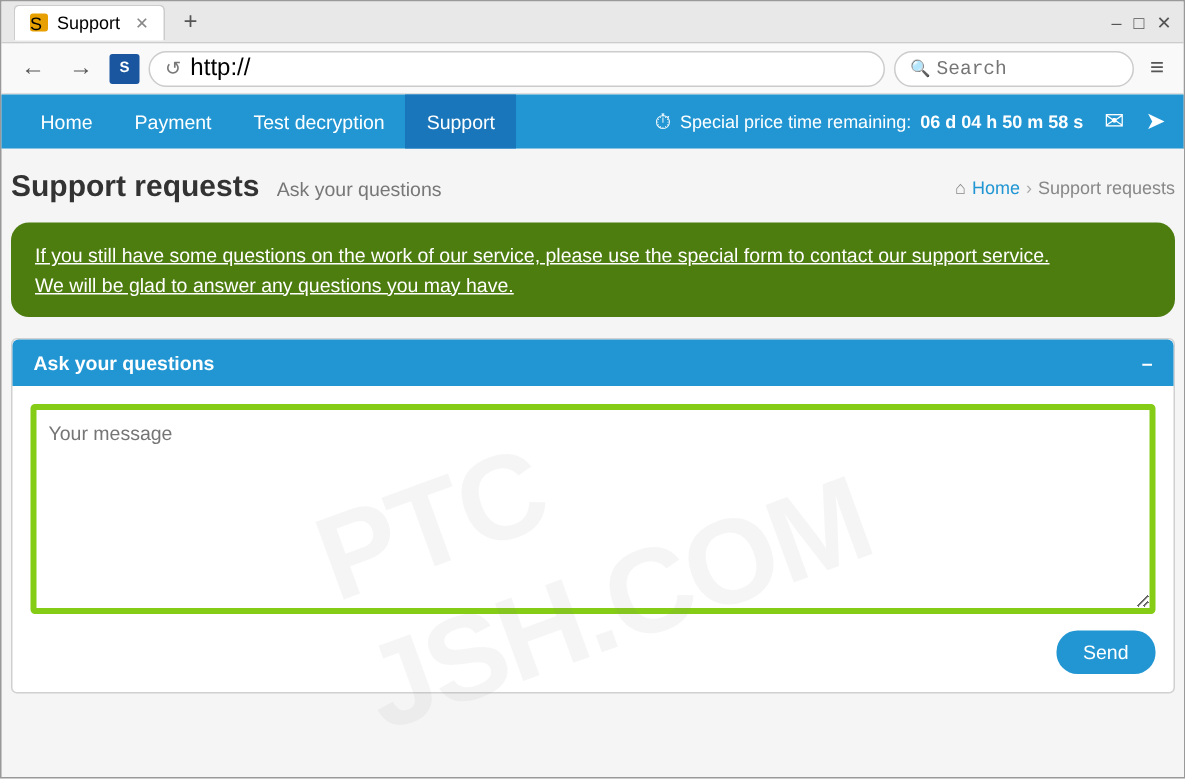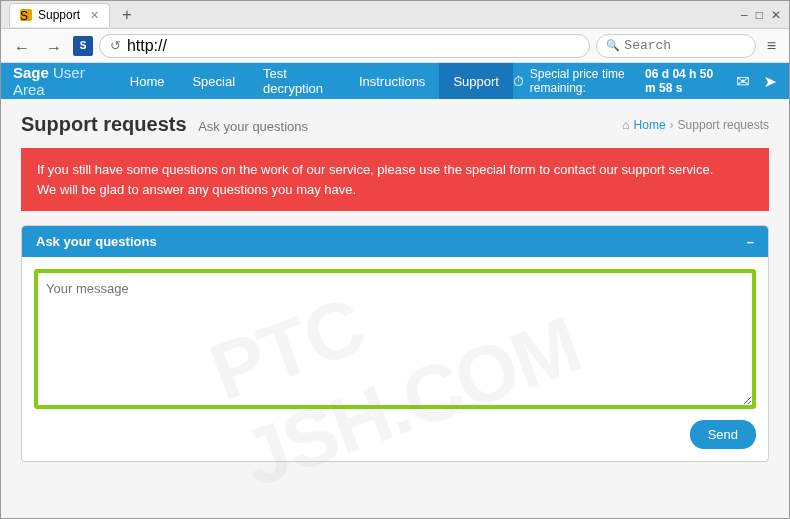--- a/index.html
+++ b/index.html
@@ -32,30 +32,30 @@
     .site-brand { color: white; font-size: 15px; font-weight: bold; margin-right: 20px; }
     .site-brand span { color: #90d4f7; font-weight: normal; }
     .nav-item { color: white; padding: 8px 14px; font-size: 13px; cursor: pointer; text-decoration: none; display: inline-block; height: 36px; display: flex; align-items: center; }
     .nav-item.active { background: #1976ba; }
     .nav-timer { margin-left: auto; color: white; font-size: 12px; display: flex; align-items: center; gap: 6px; }
     .timer-icon { font-size: 14px; }
     .timer-value { font-weight: bold; color: #fff; }
     .nav-mail-icon, .nav-arrow-icon { color: white; font-size: 16px; cursor: pointer; margin-left: 8px; }
 
     
-    .page-content { background: #f5f5f5; flex: 1; overflow-y: auto; padding: 14px 20px; }
+    .page-content { background: #f5f5f5; flex: 1; overflow-y: auto; padding: 14px 6px; }
 
     .page-header { display: flex; align-items: center; justify-content: space-between; margin-bottom: 12px; }
     .page-title { font-size: 20px; font-weight: bold; color: #333; }
     .page-subtitle { font-size: 13px; color: #777; margin-left: 8px; font-weight: normal; }
     .breadcrumb { font-size: 12px; color: #888; display: flex; align-items: center; gap: 4px; }
     .breadcrumb a { color: #2196d3; text-decoration: none; }
     .breadcrumb-sep { color: #aaa; }
 
-    .info-box { background: #ef4444; border-radius: 0; padding: 12px 16px; margin-bottom: 14px; color: white; font-size: 13px; line-height: 1.5; }
+    .info-box { background: #4d7c0f; border-radius: 12px; padding: 12px 16px; margin-bottom: 14px; color: white; font-size: 13px; line-height: 1.5; text-decoration: underline; }
 
     .ask-section { border: 1px solid #d0d0d0; border-radius: 4px; background: white; }
     .ask-section-header { background: #2196d3; color: white; padding: 8px 14px; font-size: 13px; font-weight: bold; border-radius: 4px 4px 0 0; display: flex; align-items: center; justify-content: space-between; }
     .ask-section-body { padding: 12px; }
 
     .message-area { width: 100%; height: 140px; border: 4px solid #84cc16; border-radius: 3px; padding: 8px; font-size: 13px; color: #aaa; resize: vertical; outline: none; font-family: Arial, sans-serif; }
 
     .send-row { display: flex; justify-content: flex-end; margin-top: 8px; }
     .send-btn { background: #2196d3; color: white; border: none; border-radius: 14px; padding: 7px 18px; font-size: 13px; cursor: pointer; }
 
@@ -91,28 +91,23 @@
       <input class="url-bar-input" type="text" value="http://" style="">
     </div>
     <div class="search-bar">
       <span class="search-icon">🔍</span>
       <input type="text" placeholder="Search" style="">
     </div>
     <button class="menu-btn">≡</button>
   </div>
 
   <div class="site-navbar">
-    <div class="site-brand">
-      <span style="font-weight:bold;color:white;">Sage</span>
-      <span style="font-weight:normal;color:#cceeff;"> User Area</span>
-    </div>
     <a class="nav-item">Home</a>
-    <a class="nav-item">Special</a>
+    <a class="nav-item">Payment</a>
     <a class="nav-item">Test decryption</a>
-    <a class="nav-item">Instructions</a>
     <a class="nav-item active">Support</a>
     <div class="nav-timer">
       <span class="timer-icon">⏱</span>
       <span>Special price time remaining:</span>
       <span class="timer-value">06 d 04 h 50 m 58 s</span>
       <span class="nav-mail-icon">✉</span>
       <span class="nav-arrow-icon">➤</span>
     </div>
   </div>
 

